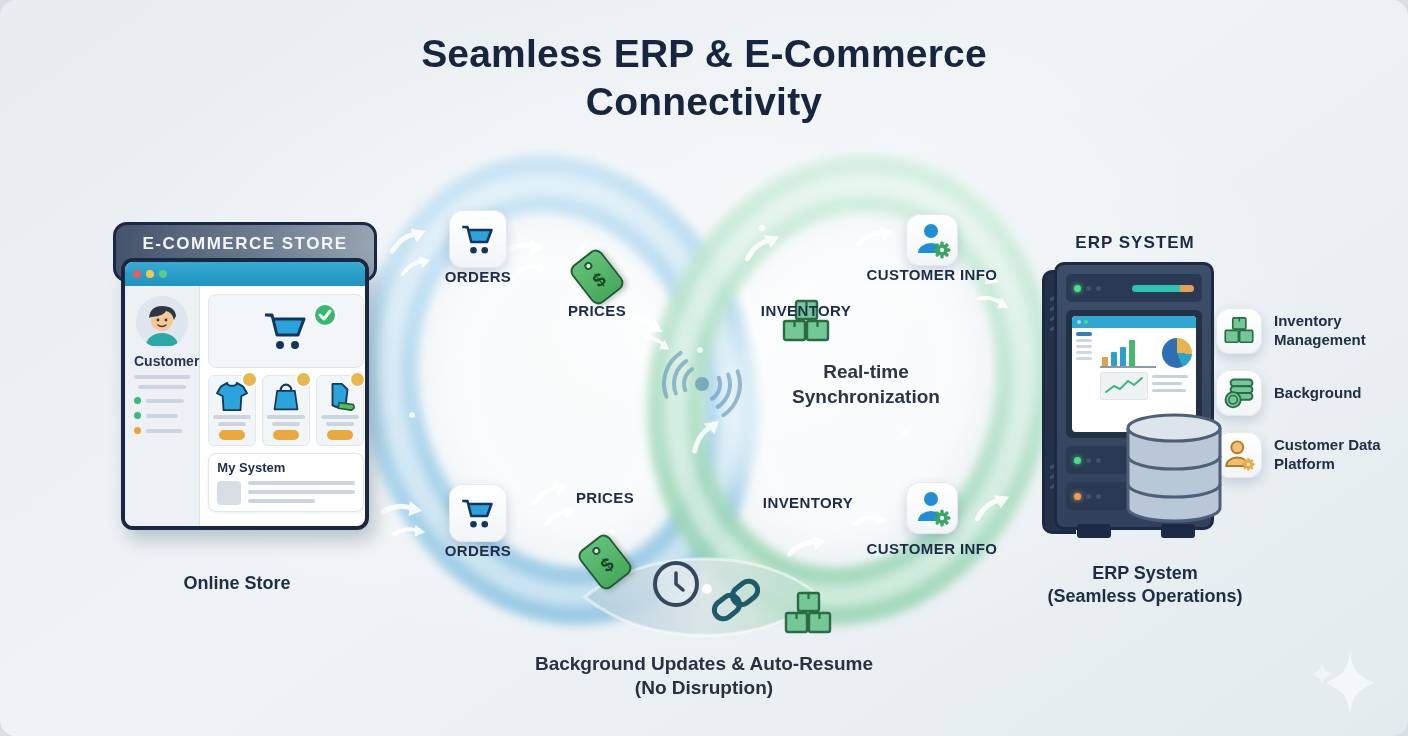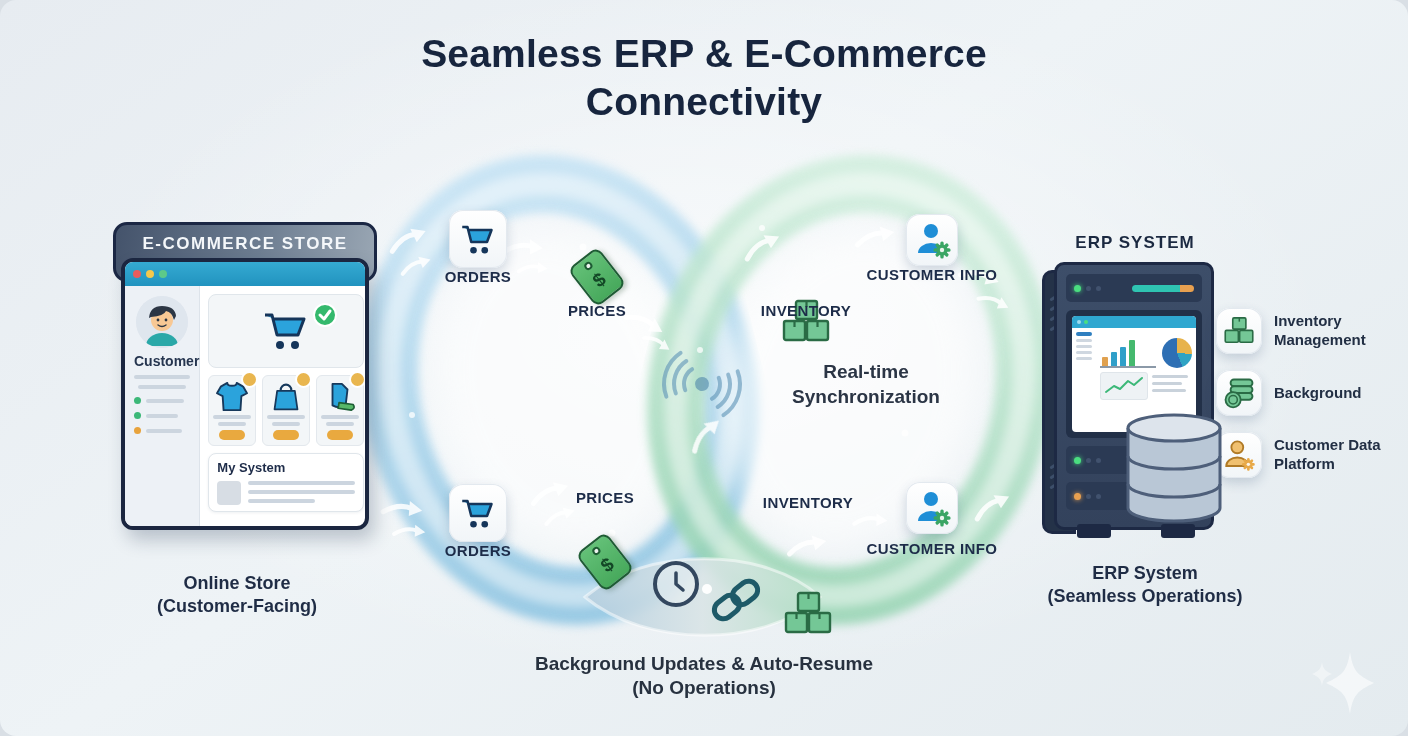--- a/index.html
+++ b/index.html
@@ -301,21 +301,20 @@
               <span class="sk" style="display:block;width:62%;margin-top:5px"></span>
             </span>
           </div>
         </div>
       </div>
     </div>
   </div>
 
   <div class="abs caption" style="left:87px;top:562px;width:300px;margin-top:10px;">
     <span>Online Store</span>
-    <span>(Customer-Facing)</span>
   </div>
 
   <div class="abs icon-card" style="left:449px;top:210px;width:58px;height:58px;">
     <svg width="40" height="36" viewBox="0 0 52 48">
       <path d="M5 8 H12 L17 28 H38 L44 12 H14" fill="#2ba3dc" stroke="#15355a" stroke-width="3.4" stroke-linejoin="round"></path>
       <circle cx="20" cy="39" r="4.4" fill="#15355a"></circle>
         <circle cx="35" cy="39" r="4.4" fill="#15355a"></circle>
     </svg>
   </div>
   <div class="abs flow-label" style="left:428px;top:268px;width:100px;">ORDERS</div>
@@ -527,16 +526,16 @@
     <div class="feat-label">Customer Data Platform</div>
   </div>
 
   <div class="abs caption" style="left:995px;top:562px;width:300px;">
     <span>ERP System</span>
     <span>(Seamless Operations)</span>
   </div>
 
   <div class="abs footer-caption">
     <span>Background Updates &amp; Auto-Resume</span>
-    <span>(No Operations)</span>
+    <span>(No Disruption)</span>
   </div>
 
 </div>
 
 </body></html>

